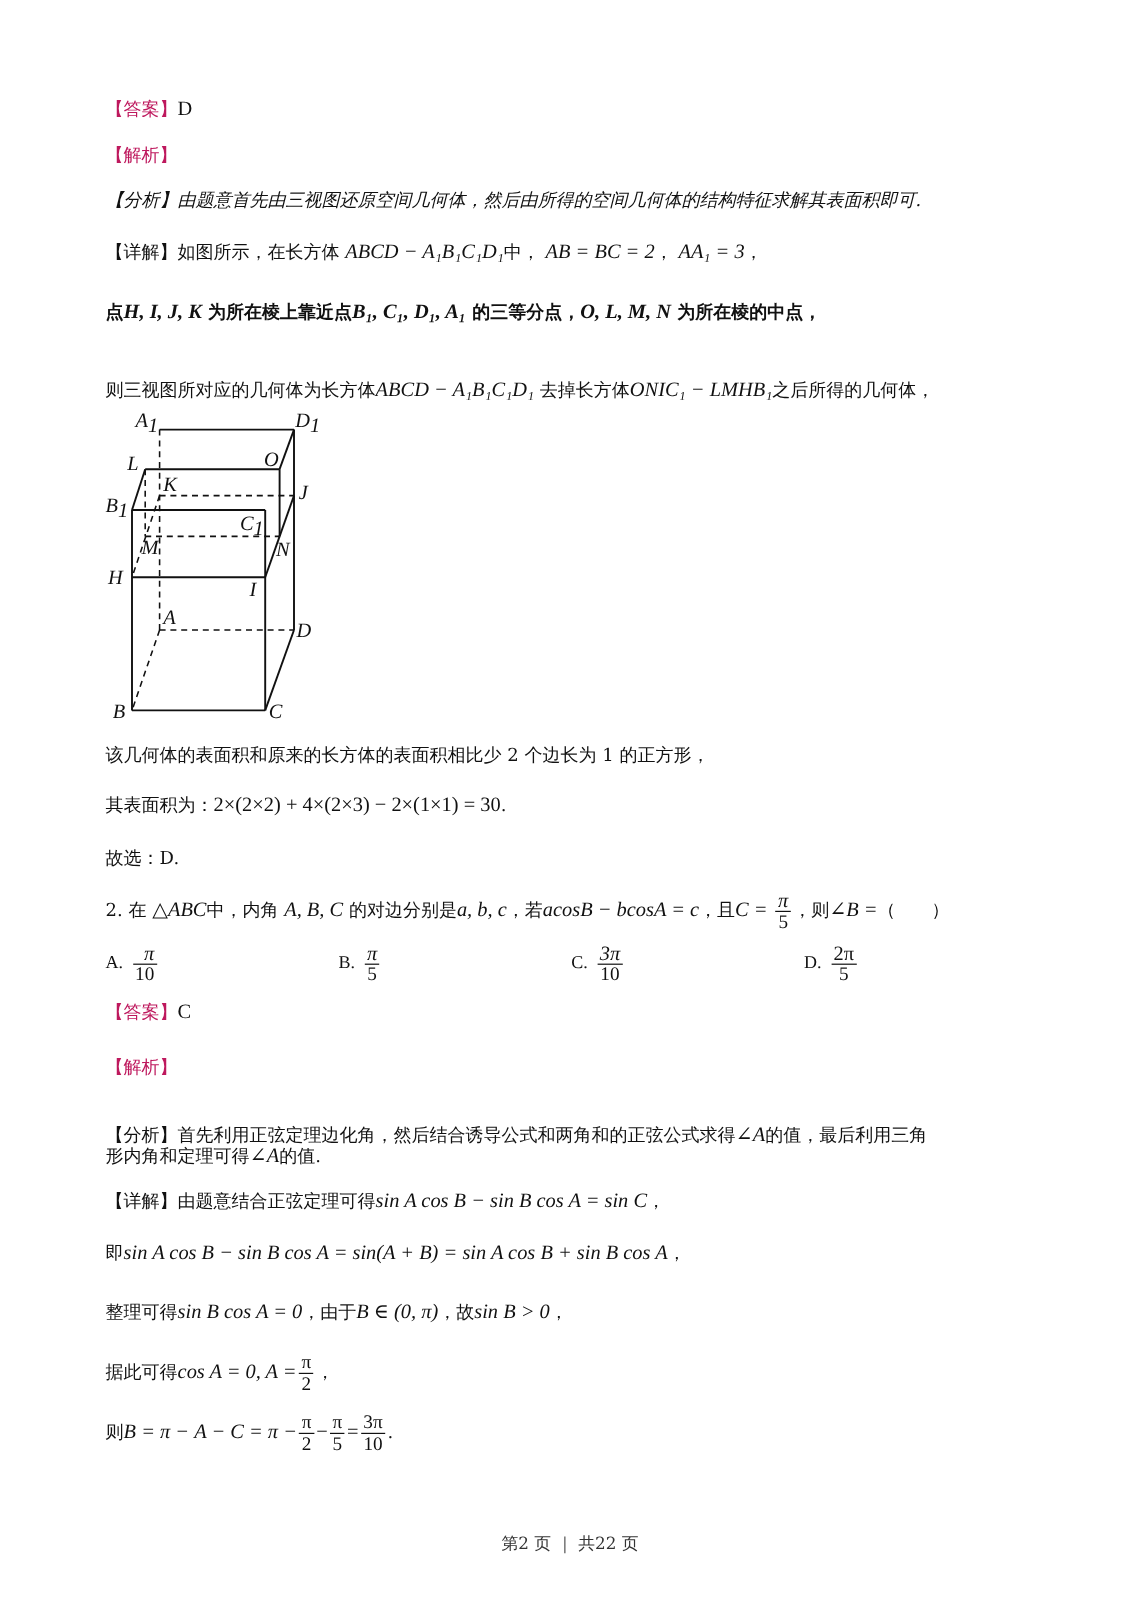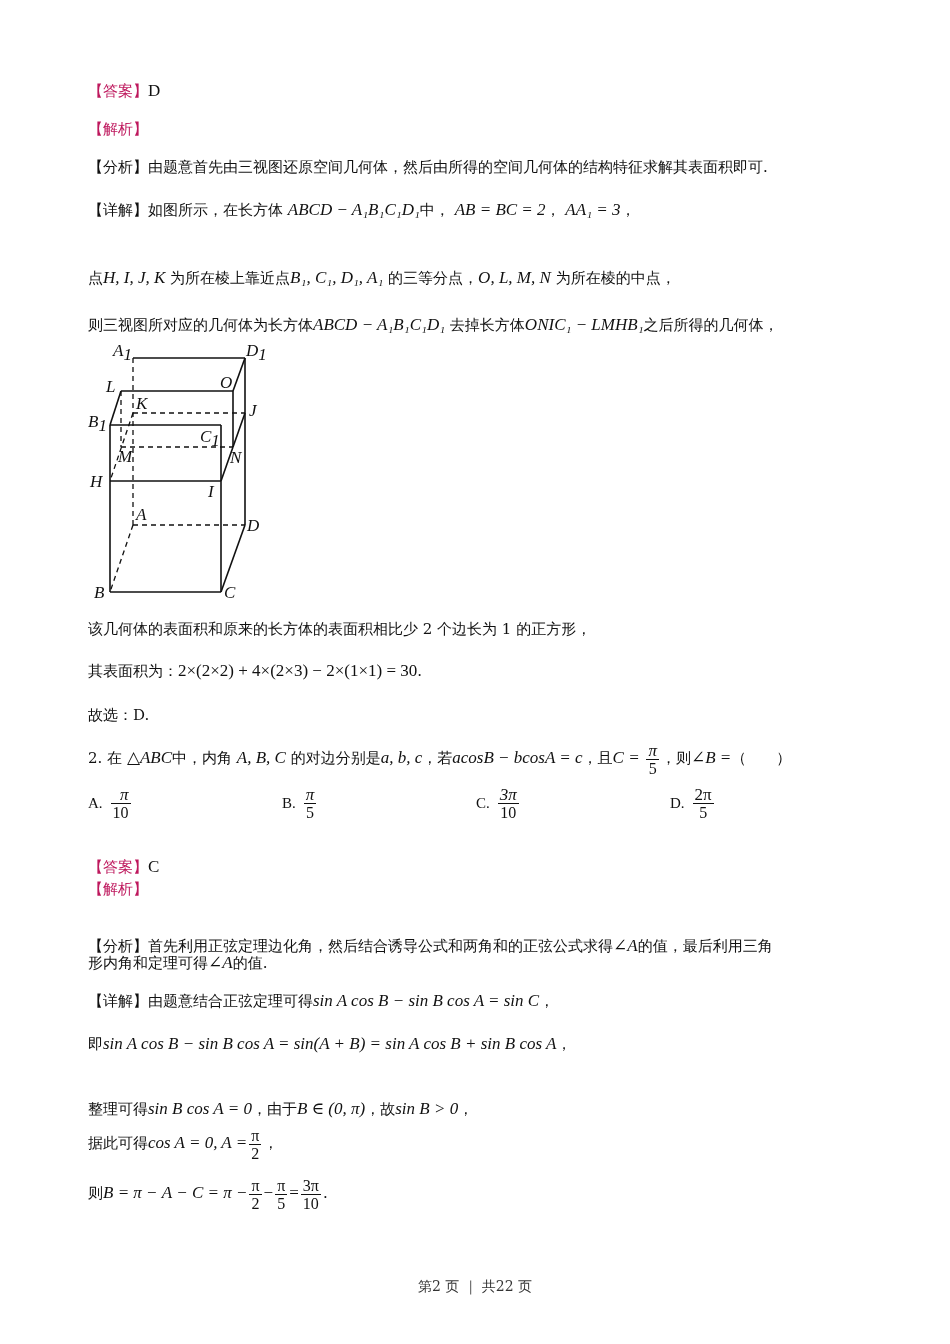--- a/index.html
+++ b/index.html
@@ -22,30 +22,30 @@
   .footer { position: absolute; top: 1278px; left: 0; width: 950px; text-align: center; font-size: 14px; color: #333; }
   svg text { font-family: "Liberation Serif", "DejaVu Serif", serif; font-style: italic; font-size: 17px; fill: #111; }
 </style>
 </head>
 <body>
 
 <div class="line" style="top:80px;">
   <span class="tag-blue">【答案】</span><span class="mr">D</span>
 </div>
 <div class="line tag-blue" style="top:118px;">【解析】</div>
-<div class="line" style="top:156px;">
+<div class="line" style="top:156px;font-style:italic;">
   <span>【分析】</span><span>由题意首先由三视图还原空间几何体，然后由所得的空间几何体的结构特征求解其表面积即可.</span>
 </div>
 <div class="line" style="top:199px;">
   <span>【详解】</span><span>如图所示，在长方体</span>
   <span class="m">ABCD − A₁B₁C₁D₁</span><span>中，</span>
   <span class="m">AB = BC = 2</span><span>，</span>
   <span class="m">AA₁ = 3</span><span>，</span>
 </div>
-<div class="line" style="top:267px;">
+<div class="line" style="top:249px;font-weight:bold;">
   <span>点</span><span class="m">H, I, J, K</span>
   <span>为所在棱上靠近点</span><span class="m">B₁, C₁, D₁, A₁</span>
   <span>的三等分点，</span><span class="m">O, L, M, N</span>
   <span>为所在棱的中点，</span>
 </div>
 <div class="line" style="top:314px;">
   <span>则三视图所对应的几何体为长方体</span><span class="m">ABCD − A₁B₁C₁D₁</span>
   <span>去掉长方体</span><span class="m">ONIC₁ − LMHB₁</span><span>之后所得的几何体，</span>
 </div>
 
@@ -119,37 +119,37 @@
 <div class="opt" style="left:282px;">
   <span class="lab">B.</span><span class="frac"><span class="num m">π</span><span class="den">5</span></span>
 </div>
 <div class="opt" style="left:476px;">
   <span class="lab">C.</span><span class="frac"><span class="num m">3π</span><span class="den">10</span></span>
 </div>
 <div class="opt" style="left:670px;">
   <span class="lab">D.</span><span class="frac"><span class="num mr">2π</span><span class="den">5</span></span>
 </div>
 
-<div class="line" style="top:856px;">
+<div class="line" style="top:832px;">
   <span class="tag-blue">【答案】</span><span class="mr">C</span>
 </div>
 <div class="line tag-blue" style="top:878px;">【解析】</div>
 <div class="line" style="top:935px;">
   <span>【分析】</span><span>首先利用正弦定理边化角，然后结合诱导公式和两角和的正弦公式求得</span><span class="m">∠A</span><span>的值，最后利用三角</span>
 </div>
 <div class="line" style="top:952px;">
   <span>形内角和定理可得</span><span class="m">∠A</span><span>的值.</span>
 </div>
 <div class="line" style="top:990px;">
   <span>【详解】</span><span>由题意结合正弦定理可得</span><span class="m">sin A cos B − sin B cos A = sin C</span><span>，</span>
 </div>
 <div class="line" style="top:1033px;">
   <span>即</span><span class="m">sin A cos B − sin B cos A = sin(A + B) = sin A cos B + sin B cos A</span><span>，</span>
 </div>
-<div class="line" style="top:1082px;margin-top:16px;">
+<div class="line" style="top:1082px;">
   <span>整理可得</span><span class="m">sin B cos A = 0</span><span>，由于</span><span class="m">B ∈ (0, π)</span><span>，故</span><span class="m">sin B &gt; 0</span><span>，</span>
 </div>
 <div class="line" style="top:1125px; line-height:36px;">
   <span>据此可得</span><span class="m">cos A = 0, A =</span><span class="frac"><span class="num">π</span><span class="den">2</span></span><span>，</span>
 </div>
 <div class="line" style="top:1175px; line-height:36px;">
   <span>则</span><span class="m">B = π − A − C = π −</span><span class="frac"><span class="num">π</span><span class="den">2</span></span><span class="mr">−</span><span class="frac"><span class="num">π</span><span class="den">5</span></span><span class="mr">=</span><span class="frac"><span class="num">3π</span><span class="den">10</span></span><span>.</span>
 </div>
 
 <div class="footer">第2 页 ｜ 共22 页</div>

